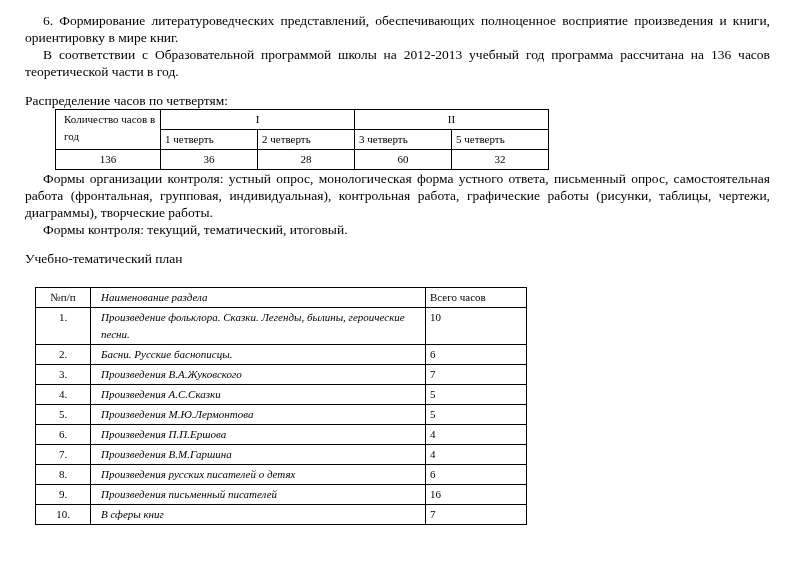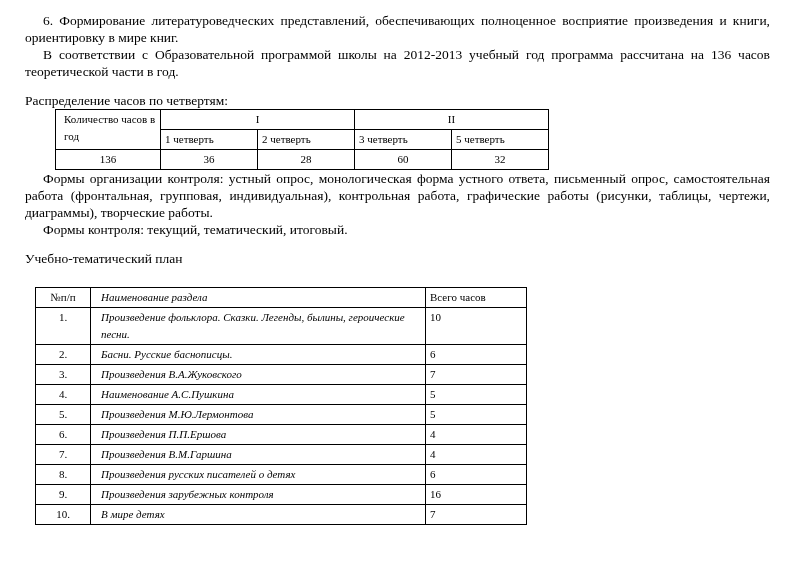--- a/index.html
+++ b/index.html
@@ -126,21 +126,21 @@
       <td class="c-name">Басни. Русские баснописцы.</td>
       <td class="c-hours">6</td>
     </tr>
     <tr>
       <td class="c-num">3.</td>
       <td class="c-name">Произведения В.А.Жуковского</td>
       <td class="c-hours">7</td>
     </tr>
     <tr>
       <td class="c-num">4.</td>
-      <td class="c-name">Наименование А.С.Пушкина</td>
+      <td class="c-name">Произведения А.С.Сказки</td>
       <td class="c-hours">5</td>
     </tr>
     <tr>
       <td class="c-num">5.</td>
       <td class="c-name">Произведения М.Ю.Лермонтова</td>
       <td class="c-hours">5</td>
     </tr>
     <tr>
       <td class="c-num">6.</td>
       <td class="c-name">Произведения П.П.Ершова</td>
@@ -151,24 +151,24 @@
       <td class="c-name">Произведения В.М.Гаршина</td>
       <td class="c-hours">4</td>
     </tr>
     <tr>
       <td class="c-num">8.</td>
       <td class="c-name">Произведения русских писателей о детях</td>
       <td class="c-hours">6</td>
     </tr>
     <tr>
       <td class="c-num">9.</td>
-      <td class="c-name">Произведения зарубежных контроля</td>
+      <td class="c-name">Произведения письменный писателей</td>
       <td class="c-hours">16</td>
     </tr>
     <tr>
       <td class="c-num">10.</td>
-      <td class="c-name">В мире детях</td>
+      <td class="c-name">В сферы книг</td>
       <td class="c-hours">7</td>
     </tr>
   </tbody>
     </table>
 
 </div>
 
 </body></html>

